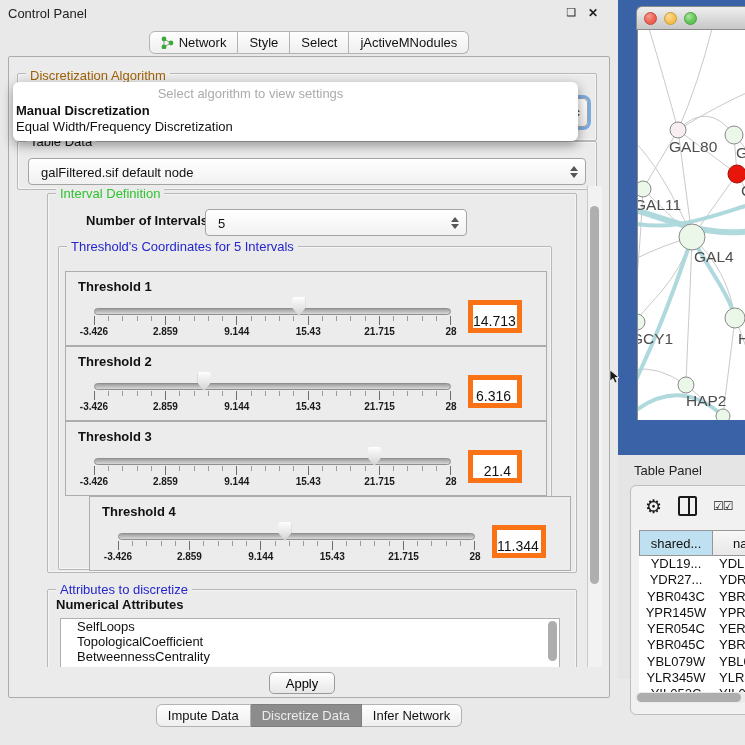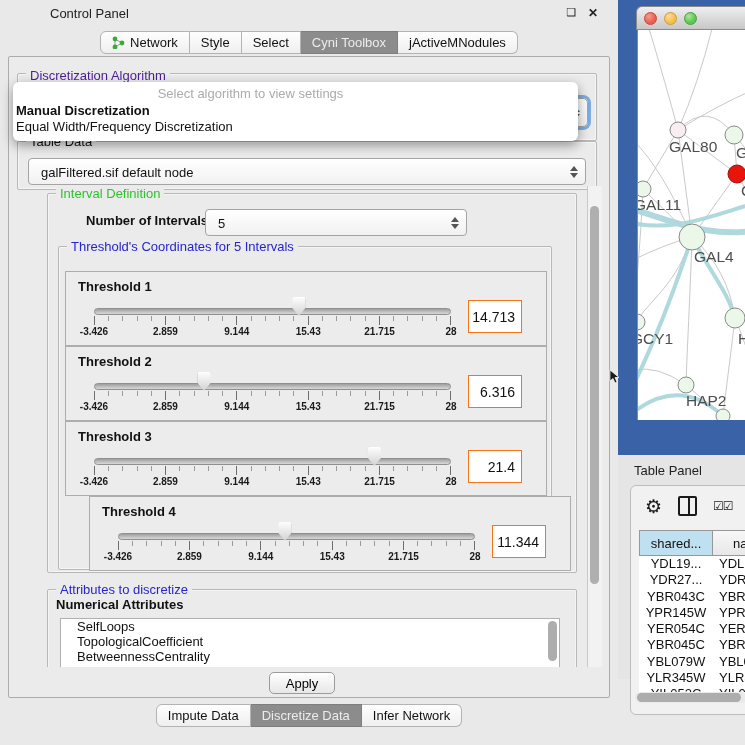--- a/index.html
+++ b/index.html
@@ -1,37 +1,37 @@
 <!DOCTYPE html>
 <html style="--desktop-blue: #3A62A6; --focus-ring: #7CACE0; --header-blue: #BFE0F1; --green-title: #2EC42E; --blue-title: #2525CD; --node-green: #EAF7E9; --node-pink: #F8EDF1; --node-red: #E8150B; --edge-teal: #A7D5DA; --edge-gray: #C9C9C9;"><head>
 <meta charset="utf-8">
 <style>
   html,body{margin:0;padding:0;}
   #app{position:relative;width:745px;height:745px;overflow:hidden;
        font-family:"Liberation Sans",sans-serif;background:#E9E9E9;color:#111;}
   
   #control-panel{position:absolute;left:0;top:0;width:618px;height:745px;background:#E9E9E9;}
   #cp-titlebar{position:absolute;left:0;top:0;width:618px;height:26px;}
-  #cp-title{position:absolute;left:8px;top:6px;font-size:13px;color:#222;margin-left:42px;}
+  #cp-title{position:absolute;left:8px;top:6px;font-size:13px;color:#222;}
   .winbtn{position:absolute;top:6px;font-size:12px;color:#222;cursor:default;}
   #float-btn{right:42px;font-size:11px;}
   #close-btn{right:20px;font-weight:700;}
   .tabbar{position:absolute;left:0;width:618px;display:flex;justify-content:center;}
   #top-tabs{top:31px;}
   #bottom-tabs{top:704px;}
   .tab{background:linear-gradient(#FEFEFE,#EFEFEF);border:1px solid #B3B3B3;border-left:none;
        padding:3px 11px;font-size:13px;display:flex;align-items:center;gap:5px;color:#111;}
   .tab:first-child{border-left:1px solid #B3B3B3;border-radius:6px 0 0 6px;}
   .tab:last-child{border-radius:0 6px 6px 0;}
   .tab.selected{background:#8C8C8C;color:#ECECEC;border-color:#7E7E7E;}
   #main-panel{position:absolute;left:8px;top:56px;width:600px;height:640px;
        background:#EBEBEB;border:1px solid #ACACAC;border-radius:2px;}
   .group{position:absolute;border:1px solid #B8B8B8;border-radius:2px;box-shadow:inset 0 0 0 1px rgba(255,255,255,.5);}
   .gtitle{position:absolute;top:-8px;left:8px;background:#EBEBEB;padding:0 4px;font-size:13px;color:#111;white-space:nowrap;}
-  .gtitle.gray{color:#4c1d95;}
+  .gtitle.gray{color:#a16207;}
   .gtitle.green{color:var(--green-title);}
   .gtitle.blue{color:var(--blue-title);}
   .combo{position:absolute;background:linear-gradient(#FFFFFF,#F1F1F1);border:1px solid #A4A4A4;
        border-radius:4px;font-size:13px;}
   .combo .cval{position:absolute;left:12px;top:50%;transform:translateY(-50%);white-space:nowrap;}
   .stepper{position:absolute;right:7px;top:50%;transform:translateY(-50%);width:8px;height:12px;}
   .stepper:before,.stepper:after{content:"";position:absolute;left:0;border-left:4px solid transparent;border-right:4px solid transparent;}
   .stepper:before{top:0;border-bottom:5px solid #555;}
   .stepper:after{bottom:0;border-top:5px solid #555;}
   #algo-group{left:8px;top:16px;width:578px;height:66px;}
@@ -59,21 +59,21 @@
   .thumb{position:absolute;top:25px;width:13px;height:19px;
        background:linear-gradient(#FEFEFE,#D2D2D2);
        clip-path:polygon(8% 0,92% 0,100% 10%,100% 58%,50% 100%,0 58%,0 10%);
        filter:drop-shadow(0 0 1px #777);}
   .ticks-major{position:absolute;left:0;top:44px;width:357px;height:9px;
        background:repeating-linear-gradient(90deg,#6E6E6E 0,#6E6E6E 1px,transparent 1px,transparent 71.2px);}
   .ticks-minor{position:absolute;left:0;top:44px;width:357px;height:5px;
        background:repeating-linear-gradient(90deg,#9A9A9A 0,#9A9A9A 1px,transparent 1px,transparent 14.24px);}
   .tick-label{position:absolute;top:54px;transform:translateX(-50%);font-size:10px;font-weight:700;color:#1A1A1A;white-space:nowrap;}
   .th-value{position:absolute;left:402px;top:28px;width:54px;height:33px;background:#FFFFFF;
-       border:1px solid #f97316;font-size:14px;text-align:right;line-height:33px;padding-right:6px;box-sizing:border-box;}
+       border:5px solid #f97316;font-size:14px;text-align:right;line-height:33px;padding-right:6px;box-sizing:border-box;}
   #attrs-group{left:38px;top:403px;width:528px;height:150px;}
   #attrs-label{position:absolute;left:8px;top:7px;font-size:13px;font-weight:700;}
   #attr-list{position:absolute;left:12px;top:28px;width:498px;height:58px;background:#FFFFFF;
        border:1px solid #B0B0B0;overflow:hidden;}
   .attr-item{font-size:13px;line-height:15px;padding-left:16px;white-space:nowrap;}
   #attr-list .lsb{position:absolute;right:2px;top:2px;width:9px;height:40px;background:#ADADAD;border-radius:5px;}
   #v-scrollbar{position:absolute;left:578px;top:129px;width:14px;height:481px;background:#F2F2F2;
        border-left:1px solid #C9C9C9;}
   #v-thumb{position:absolute;left:2px;top:20px;width:9px;height:378px;background:#AFAFAF;border-radius:5px;}
   #apply-btn{position:absolute;left:260px;top:615px;width:66px;height:22px;
@@ -138,23 +138,20 @@
               <circle cx="3" cy="11" r="2.4" fill="#3BAA3B"></circle>
               <circle cx="10" cy="7" r="2.4" fill="#3BAA3B"></circle>
             </svg></span>
           <span>Network</span>
         </div>
         <div class="tab">
           <span>Style</span>
         </div>
         <div class="tab">
           <span>Select</span>
-        </div>
-        <div class="tab selected">
-          <span>Cyni Toolbox</span>
         </div>
         <div class="tab">
           <span>jActiveMNodules</span>
         </div>
       </div>
 
     <div id="main-panel">
 
       <div id="algo-group" class="group">
         <span class="gtitle gray" style="top:-6px">Discretization Algorithm</span>

